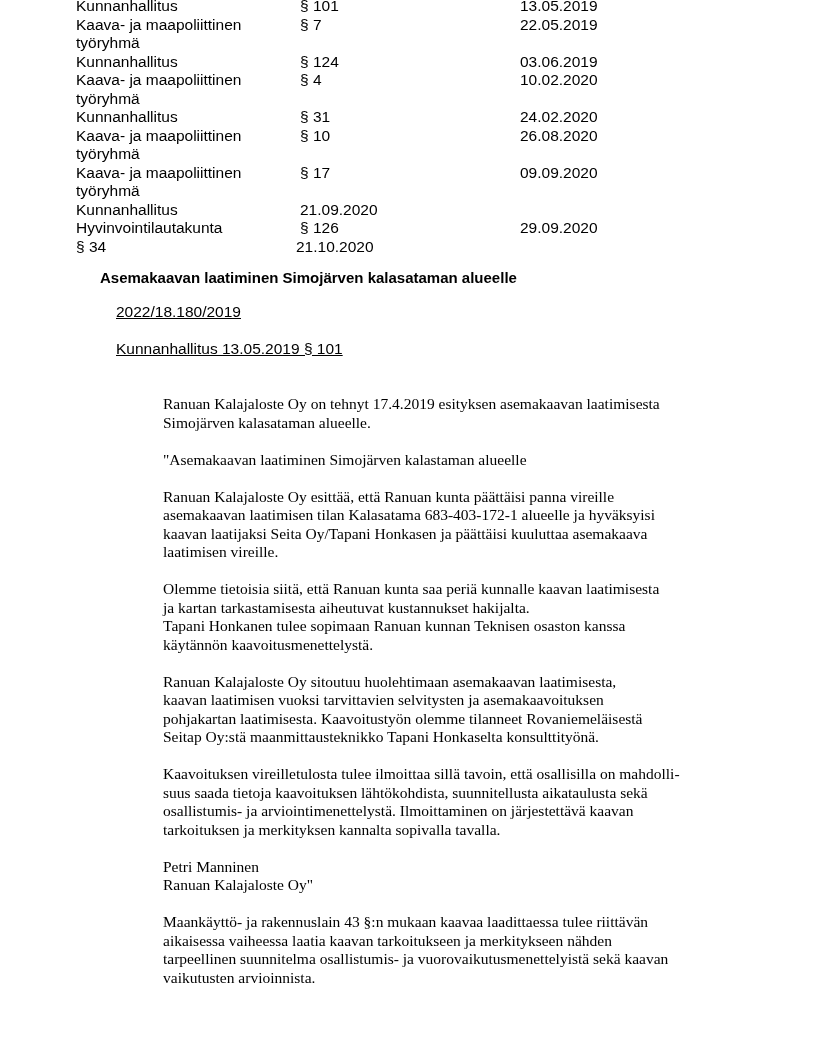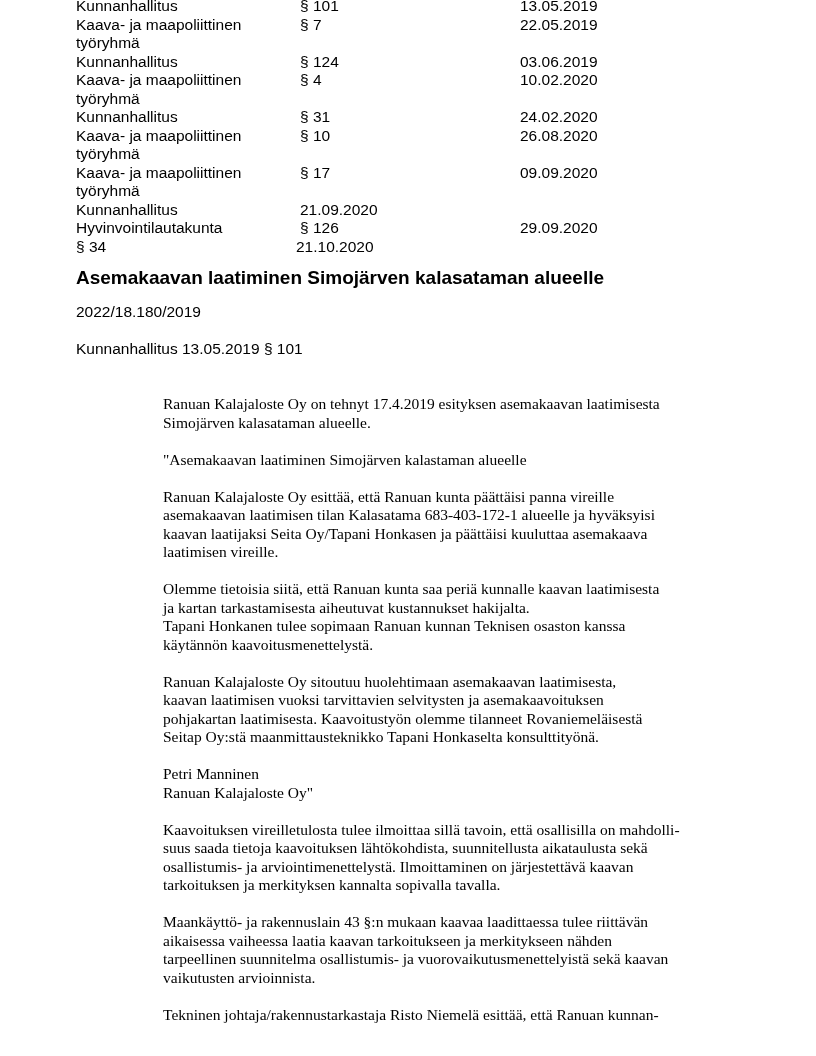--- a/index.html
+++ b/index.html
@@ -36,27 +36,28 @@
       flex: none;
     }
     .col-par {
       width: 220px;
       flex: none;
     }
     .col-date {
       flex: none;
     }
     .title {
-      margin: 11px 0 0 76px;
+      margin: 11px 0 0 100px;
       font-weight: bold;
-      font-size: 19px;
+      font-size: 15px;
       line-height: 22px;
     }
     .meta {
-      margin-left: 76px;
+      margin-left: 116px;
+      text-decoration: underline;
     }
     .meta-ref {
       margin-top: 14px;
     }
     .meta-session {
       margin-top: 18px;
     }
     .body-text {
       margin-left: 163px;
       width: 600px;
@@ -141,26 +142,25 @@
 kaavan laatijaksi Seita Oy/Tapani Honkasen ja päättäisi kuuluttaa asemakaava
 laatimisen vireille.</p>
     <p class="para">Olemme tietoisia siitä, että Ranuan kunta saa periä kunnalle kaavan laatimisesta
 ja kartan tarkastamisesta aiheutuvat kustannukset hakijalta.
 Tapani Honkanen tulee sopimaan Ranuan kunnan Teknisen osaston kanssa
 käytännön kaavoitusmenettelystä.</p>
     <p class="para">Ranuan Kalajaloste Oy sitoutuu huolehtimaan asemakaavan laatimisesta,
 kaavan laatimisen vuoksi tarvittavien selvitysten ja asemakaavoituksen
 pohjakartan laatimisesta. Kaavoitustyön olemme tilanneet Rovaniemeläisestä
 Seitap Oy:stä maanmittausteknikko Tapani Honkaselta konsulttityönä.</p>
-    <p class="para">Petri Manninen
-Ranuan Kalajaloste Oy"</p>
     <p class="para">Kaavoituksen vireilletulosta tulee ilmoittaa sillä tavoin, että osallisilla on mahdolli-
 suus saada tietoja kaavoituksen lähtökohdista, suunnitellusta aikataulusta sekä
 osallistumis- ja arviointimenettelystä. Ilmoittaminen on järjestettävä kaavan
 tarkoituksen ja merkityksen kannalta sopivalla tavalla.</p>
+    <p class="para">Petri Manninen
+Ranuan Kalajaloste Oy"</p>
     <p class="para">Maankäyttö- ja rakennuslain 43 §:n mukaan kaavaa laadittaessa tulee riittävän
 aikaisessa vaiheessa laatia kaavan tarkoitukseen ja merkitykseen nähden
 tarpeellinen suunnitelma osallistumis- ja vuorovaikutusmenettelyistä sekä kaavan
 vaikutusten arvioinnista.</p>
-    <p class="para">Tekninen johtaja/rakennustarkastaja Risto Niemelä esittää, että Ranuan kunnan-</p>
   </div>
 
 </div>
 
 </body></html>

